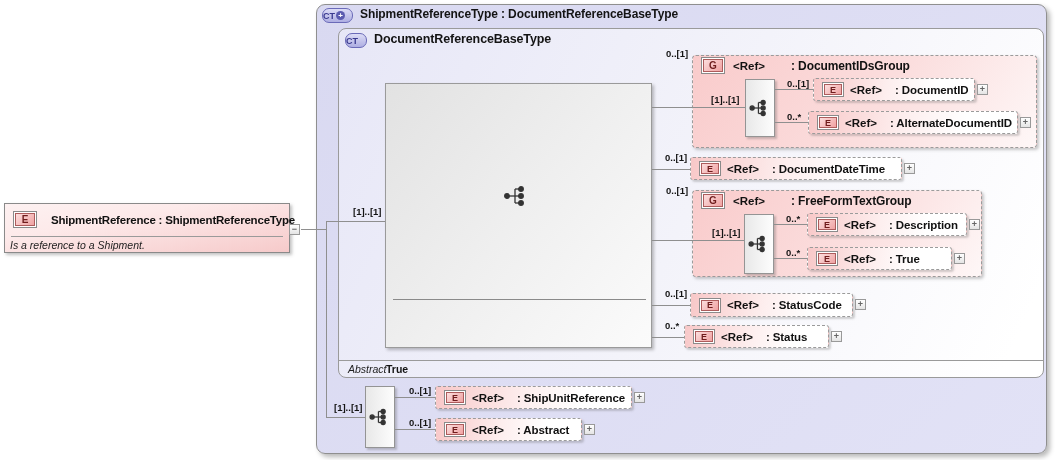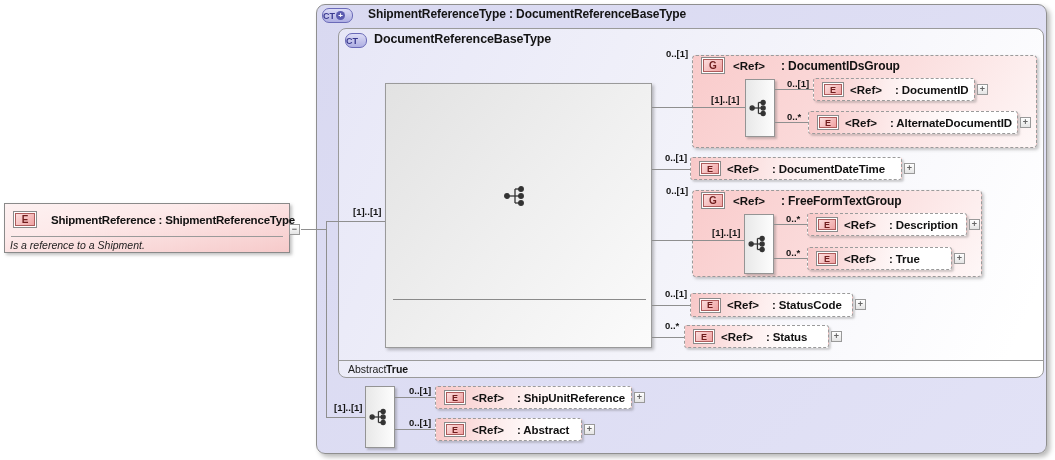--- a/index.html
+++ b/index.html
@@ -27,21 +27,21 @@
     border:1px dashed #9b9b9b;border-radius:3px;padding-left:8px;
     background:linear-gradient(100deg,#f8c8c8 0%,#fdeeee 45%,#ffffff 75%);
     box-shadow:2px 2px 2px rgba(80,80,80,.25);}
   .rowbox .ref{font-weight:bold;font-size:11.5px;margin-left:6px;white-space:nowrap;}
   .rowbox .nm{font-weight:bold;font-size:11.5px;margin-left:13px;white-space:nowrap;letter-spacing:-0.1px;}
   .groupbox{position:absolute;box-sizing:border-box;border:1px dashed #9b9b9b;border-radius:4px;
     background:linear-gradient(125deg,#f9cbcb 0%,#fbdede 55%,#fef7f7 100%);
     box-shadow:2px 2px 3px rgba(80,80,80,.3);}
   .grouphdr{position:absolute;display:flex;align-items:center;}
   .grouphdr .ref{font-weight:bold;font-size:11.5px;margin-left:8px;white-space:nowrap;}
-  .grouphdr .nm{font-weight:bold;font-size:12px;margin-left:16px;white-space:nowrap;letter-spacing:-0.1px;text-align:center;}
+  .grouphdr .nm{font-weight:bold;font-size:12px;margin-left:26px;white-space:nowrap;letter-spacing:-0.1px;text-align:center;}
   
   .eicon{position:relative;width:22px;height:15px;background:#fff;border:1px solid #8a8a8a;flex:none;box-sizing:border-box;}
   .eicon .in{position:absolute;left:1px;right:1px;top:1px;bottom:1px;
     background:linear-gradient(135deg,#fcdede 0%,#f0a2a2 100%);border:1px solid #ad5c5c;box-sizing:border-box;
     display:flex;align-items:center;justify-content:center;font-weight:bold;font-size:9px;color:#6f1d1d;}
   .eicon.big{width:24px;height:17px;}
   .eicon.big .in{font-size:10px;}
   
   .ct-icon{position:absolute;height:15px;border:1px solid #6a6ab8;border-radius:7px;
     background:linear-gradient(#dcdcf6,#aeaee2);display:flex;align-items:center;
@@ -57,34 +57,34 @@
     background:linear-gradient(#ffffff,#e4e4e4);color:#666;font-size:9px;font-weight:bold;
     display:flex;align-items:center;justify-content:center;line-height:1;}
   
   .root-el{position:absolute;left:4px;top:203px;width:286px;height:50px;box-sizing:border-box;
     border:1px solid #8a8a8a;background:linear-gradient(170deg,#fdf1f1 0%,#fdeaea 35%,#f6caca 100%);
     box-shadow:2px 2px 3px rgba(80,80,80,.35);}
   .root-el .hd{position:absolute;left:8px;top:7px;display:flex;align-items:center;}
   .root-el .ti{font-weight:bold;font-size:11.5px;letter-spacing:-0.2px;margin-left:14px;white-space:nowrap;}
   .root-el .sep{position:absolute;left:6px;top:32px;width:272px;height:1px;background:#9a9a9a;}
   .root-el .an{position:absolute;left:5px;top:35px;font-style:italic;font-size:10.5px;color:#222;white-space:nowrap;}
-  .abstract-lbl{position:absolute;font-size:10.5px;color:#222;}
+  .abstract-lbl{position:absolute;font-style:italic;font-size:10.5px;color:#222;}
   .abstract-val{position:absolute;font-weight:bold;font-size:10.5px;color:#141414;}
 </style>
 </head>
 <body>
 
 <div class="stage">
 
   <div class="outer-box"></div>
   <div class="ct-icon" style="left:322px;top:8px;width:31px;">
     <span>CT</span>
     <span class="ct-plus-badge">+</span>
   </div>
-  <div class="hdr-title" style="left:360px;top:7px;margin-left:8px;">ShipmentReferenceType : DocumentReferenceBaseType</div>
+  <div class="hdr-title" style="left:360px;top:7px;">ShipmentReferenceType : DocumentReferenceBaseType</div>
 
   <div class="inner-box"></div>
   <div class="ct-icon" style="left:345px;top:33px;width:22px;">
     <span>CT</span>
   </div>
   <div class="hdr-title" style="left:374px;top:32px;font-size:12.5px;">DocumentReferenceBaseType</div>
 
   <div class="hline" style="left:339px;top:360px;width:704px;background:#9a9a9a;"></div>
   <div class="abstract-lbl" style="left:348px;top:363px;">Abstract</div>
   <div class="abstract-val" style="left:386px;top:363px;">True</div>

